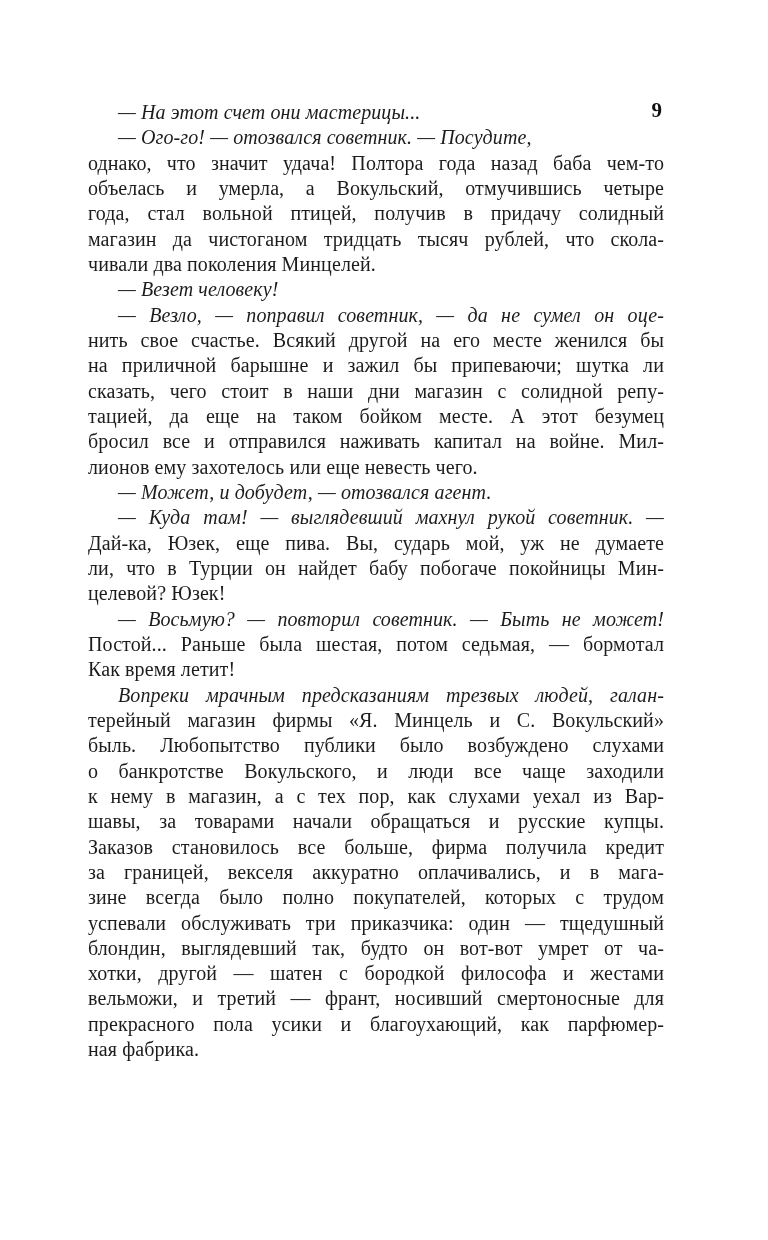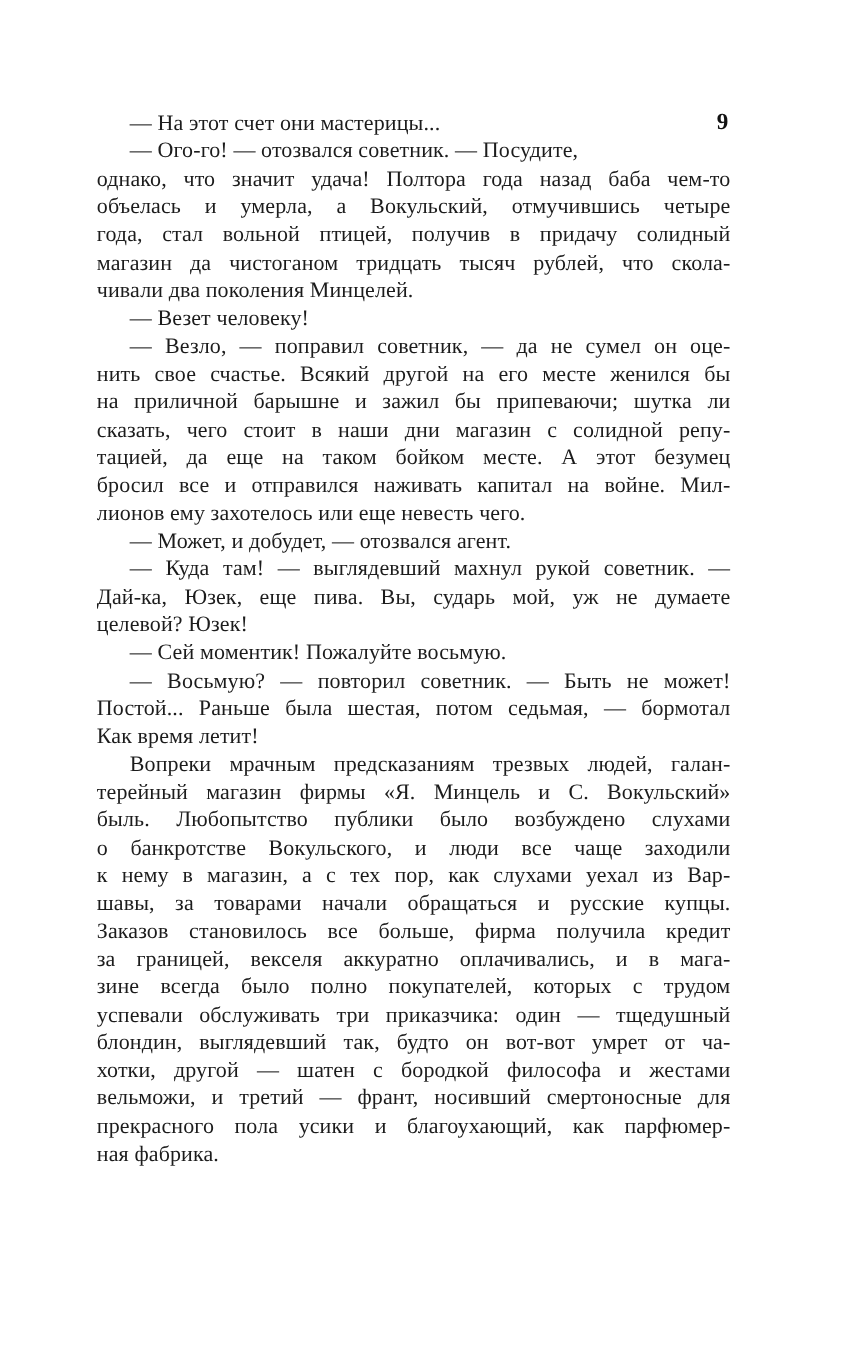--- a/index.html
+++ b/index.html
@@ -39,20 +39,21 @@
     height: 25.33px;
     overflow: hidden;
     text-align: left;
   }
   .line.j {
     text-align: justify;
     text-align-last: justify;
   }
   .line.i {
     text-indent: 30px;
+    font-style: italic;
   }
 </style>
 </head>
 <body style="background: rgb(255, 255, 255);">
 
 <div class="page-number">9</div>
 
 <div class="text-column" style="color: rgb(28, 28, 28);">
     <div class="line i">— На этот счет они мастерицы...</div>
     <div class="line i">— Ого-го! — отозвался советник. — Посудите,</div>
@@ -65,22 +66,22 @@
     <div class="line j i">— Везло, — поправил советник, — да не сумел он оце-</div>
     <div class="line j">нить свое счастье. Всякий другой на его месте женился бы</div>
     <div class="line j">на приличной барышне и зажил бы припеваючи; шутка ли</div>
     <div class="line j">сказать, чего стоит в наши дни магазин с солидной репу-</div>
     <div class="line j">тацией, да еще на таком бойком месте. А этот безумец</div>
     <div class="line j">бросил все и отправился наживать капитал на войне. Мил-</div>
     <div class="line">лионов ему захотелось или еще невесть чего.</div>
     <div class="line i">— Может, и добудет, — отозвался агент.</div>
     <div class="line j i">— Куда там! — выглядевший махнул рукой советник. —</div>
     <div class="line j">Дай-ка, Юзек, еще пива. Вы, сударь мой, уж не думаете</div>
+    <div class="line j">ли, что в Турции он найдет бабу побогаче покойницы Мин-</div>
     <div class="line">целевой? Юзек!</div>
-    <div class="line i">— Сей моментик! Пожалуйте восьмую.</div>
     <div class="line j i">— Восьмую? — повторил советник. — Быть не может!</div>
     <div class="line j">Постой... Раньше была шестая, потом седьмая, — бормотал</div>
     <div class="line">Как время летит!</div>
     <div class="line j i">Вопреки мрачным предсказаниям трезвых людей, галан-</div>
     <div class="line j">терейный магазин фирмы «Я. Минцель и С. Вокульский»</div>
     <div class="line j">быль. Любопытство публики было возбуждено слухами</div>
     <div class="line j">о банкротстве Вокульского, и люди все чаще заходили</div>
     <div class="line j">к нему в магазин, а с тех пор, как слухами уехал из Вар-</div>
     <div class="line j">шавы, за товарами начали обращаться и русские купцы.</div>
     <div class="line j">Заказов становилось все больше, фирма получила кредит</div>

